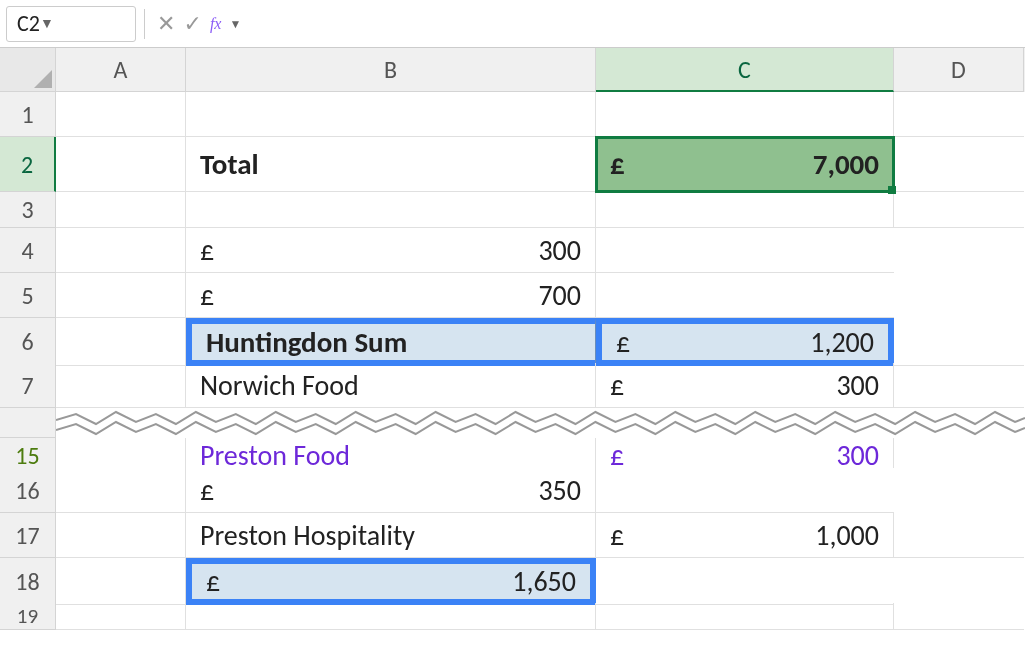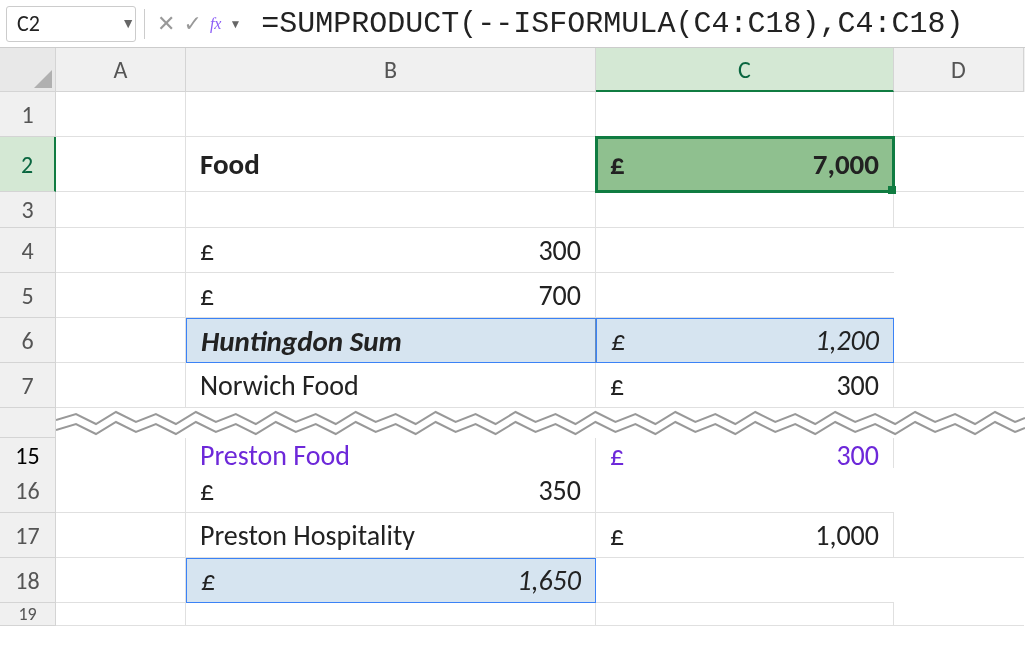--- a/index.html
+++ b/index.html
@@ -13,21 +13,20 @@
   border-bottom: 1px solid #ccc;
   background: #fff;
 }
 .name-box {
   width: 130px;
   height: 36px;
   border: 1px solid #ccc;
   margin: 0 6px;
   display: flex;
   align-items: center;
-  justify-content: space-between;
   padding: 0 0 0 10px;
   font-size: 22px;
   color: #222;
   border-radius: 3px;
 }
 .name-box .chev { color: #666; font-size: 14px; }
 .fb-sep { width: 1px; height: 30px; background: #ccc; margin: 0 2px; }
 .fb-icons { display: flex; align-items: center; gap: 8px; padding: 0 10px; color: #888; }
 .fb-icons span { font-size: 22px; color: #999; }
 .fb-icons .fx { font-style: italic; color: #8b5cf6; font-family: 'Times New Roman', serif; font-size: 16px; }
@@ -125,22 +124,21 @@
   bottom: -3px;
   width: 8px; height: 8px;
   background: #107c41;
 }
 
 
 .hl {
   background: #d6e4f0;
 }
 .hl-border {
-  border: 1px solid #3b82f6;
-  font-style: italic;
+  border: 6px solid #3b82f6;
 }
 
 
 .tear {
   height: 30px;
   background: #fff;
   position: relative;
   display: grid;
   grid-template-columns: 56px 1fr;
 }
@@ -148,40 +146,39 @@
 .tear svg { width: 100%; height: 100%; }
 
 
 .partial-row {
   display: grid;
   grid-template-columns: 56px 130px 410px 298px 130px;
   height: 30px;
   overflow: hidden;
 }
 .partial-row .cell { color: #6d28d9; }
-.partial-row .row-header { color: #000000; }
+.partial-row .row-header { color: #4d7c0f; }
 
 .d-col-edge { border-right: none; }
 </style>
 </head>
 <body>
 
 <div class="formula-bar">
   <div class="name-box">
     <span>C2</span>
     <span class="chev">▼</span>
   </div>
   <div class="fb-sep"></div>
   <div class="fb-icons">
     <span>✕</span>
     <span>✓</span>
     <span class="fx">fx</span>
     <span class="chev2">▼</span>
   </div>
-  <div class="formula-input">=SUMPRODUCT(--ISFORMULA(C4:C18),C4:C18)</div>
 </div>
 
 <div class="col-headers">
   <div>
       <div class="select-all-triangle"></div>
     </div>
   <div>A</div>
   <div>B</div>
   <div class="selected-col">C</div>
   <div class="d-col-edge">D</div>
@@ -193,21 +190,21 @@
     <div class="row-header">1</div>
     <div class="cell"></div>
     <div class="cell"></div>
     <div class="cell"></div>
     <div class="cell d-col-edge"></div>
   </div>
 
   <div class="row" style="height:55px">
     <div class="row-header selected">2</div>
     <div class="cell"></div>
-    <div class="cell label bold">Food</div>
+    <div class="cell label bold">Total</div>
     <div class="cell money bold selected-cell">
       <span class="cur">£</span>
       <span class="val">7,000</span>
     </div>
     <div class="cell d-col-edge"></div>
   </div>
 
   <div class="row" style="height:36px">
     <div class="row-header">3</div>
     <div class="cell"></div>
@@ -302,20 +299,20 @@
     <div class="row-header">18</div>
     <div class="cell"></div>
     <div class="cell money hl hl-border">
       <span class="cur">£</span>
       <span class="val">1,650</span>
     </div>
     <div class="cell d-col-edge"></div>
   </div>
 
   <div class="row" style="height:18px">
-    <div class="row-header" style="font-size:18px">19</div>
+    <div class="row-header" style="font-size:21px">19</div>
     <div class="cell"></div>
     <div class="cell"></div>
     <div class="cell"></div>
     <div class="cell d-col-edge"></div>
   </div>
 
 </div>
 
 </body></html>

